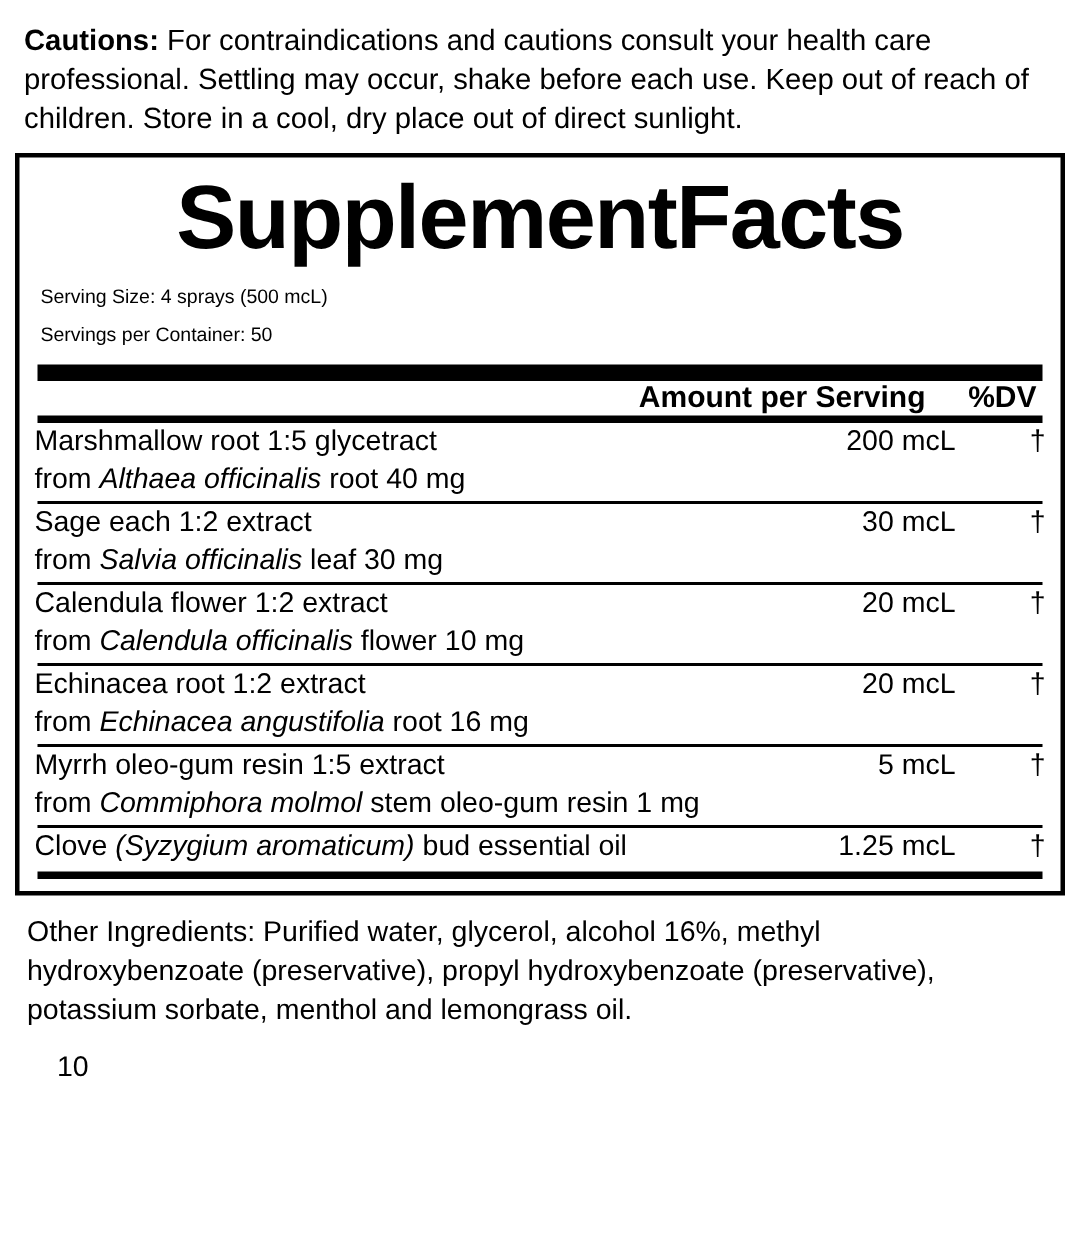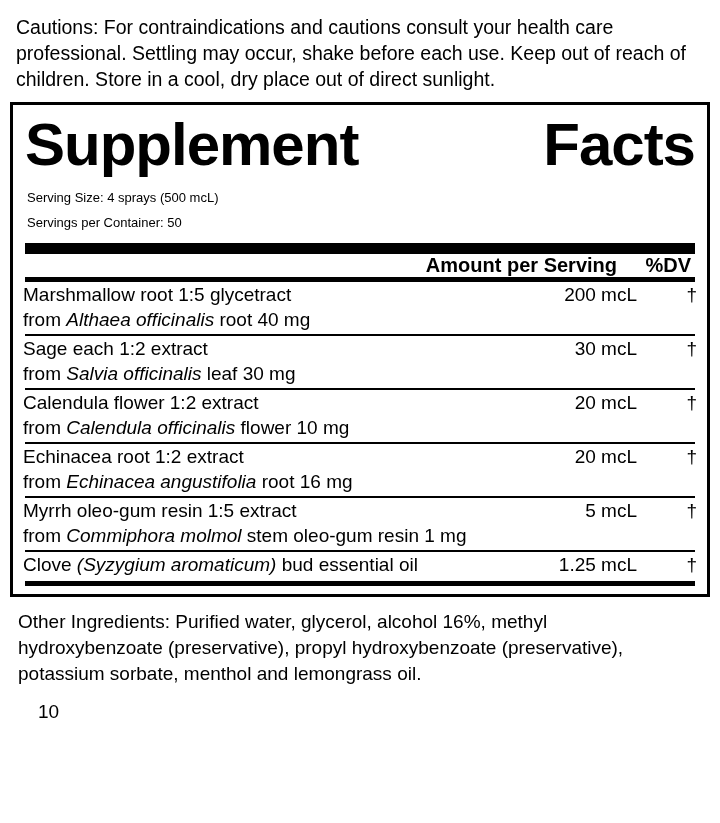--- a/index.html
+++ b/index.html
@@ -23,35 +23,35 @@
   }
 
   
   .cautions {
     font-size: 19.5px;
     line-height: 26px;
     margin: 4px 2px 10px 6px;
     width: 676px;
   }
   .cautions b {
-    font-weight: normal;
+    font-weight: bold;
   }
 
   
   .panel {
     border: 3px solid #000;
     box-sizing: border-box;
     width: 700px;
     margin: 0 auto;
     padding: 6px 10px 8px 10px;
     background: #fff;
   }
   .sf-title {
     display: flex;
-    justify-content: space-between;
+    justify-content: center;
     align-items: baseline;
     font-size: 60px;
     font-weight: bold;
     letter-spacing: -1px;
     line-height: 64px;
     padding: 2px 2px 2px 2px;
     white-space: nowrap;
   }
   .sf-title span { display: inline-block; }
 

